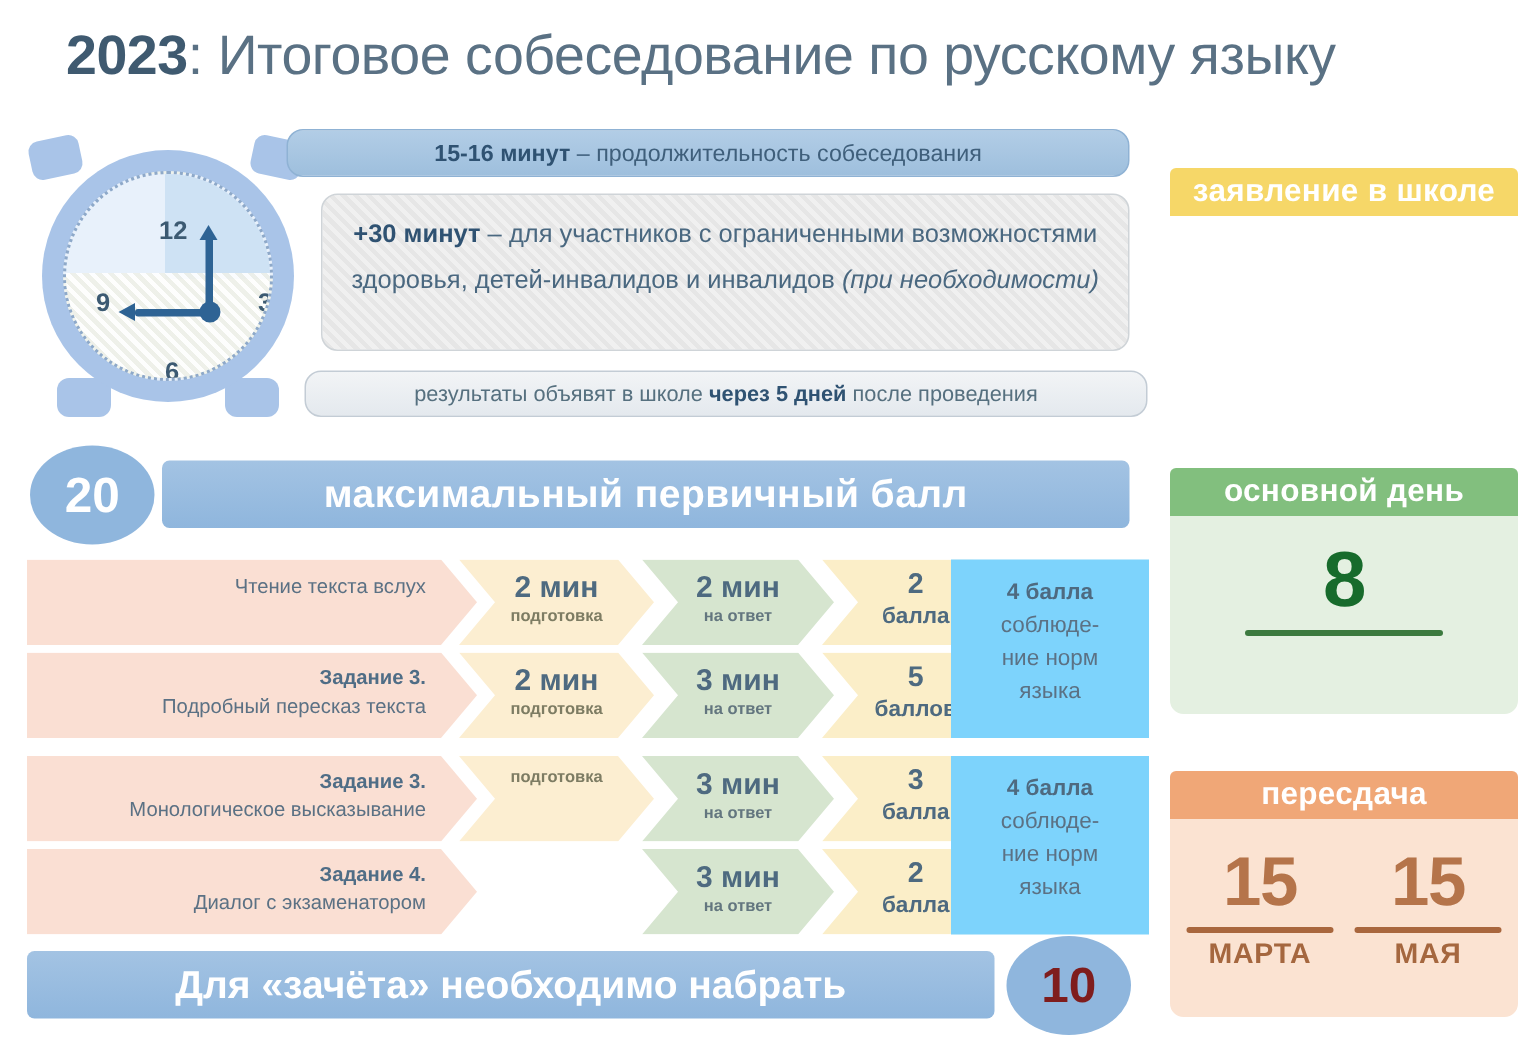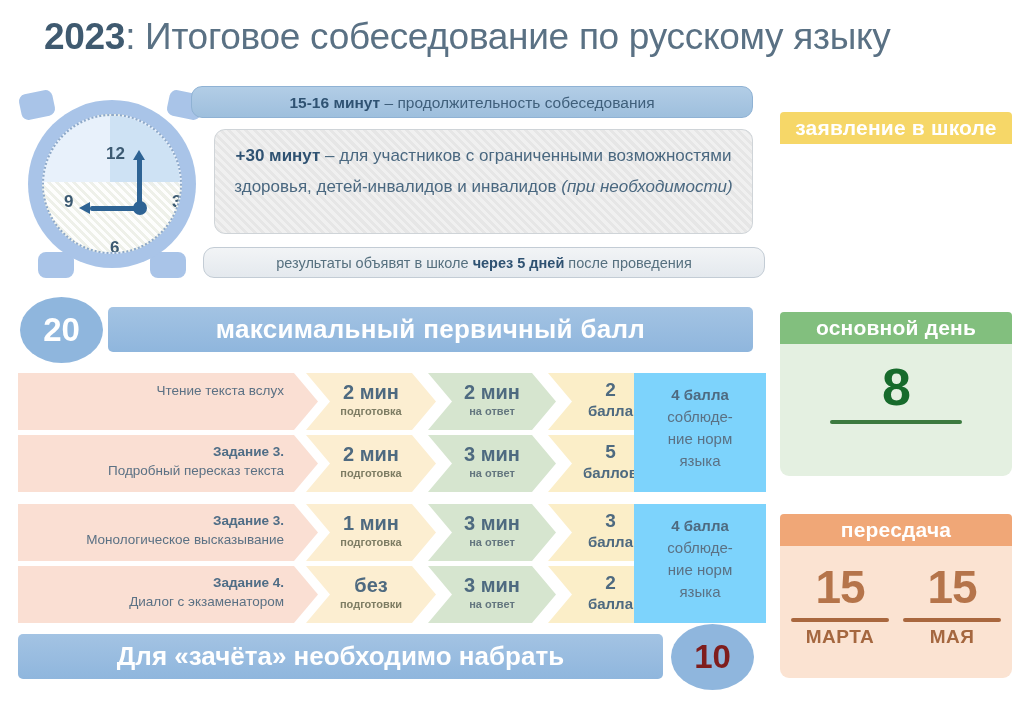--- a/index.html
+++ b/index.html
@@ -272,41 +272,36 @@
         <div class="sub">баллов</div>
       </div>
     </div>
 
     <div class="row" style="top:131px">
       <div class="cell c-task">
         <div class="t1">Задание 3.</div>
         <div class="t2">Монологическое высказывание</div>
       </div>
       <div class="cell c-prep">
-        <div class="big">1 мин</div>
         <div class="small">подготовка</div>
       </div>
       <div class="cell c-ans">
         <div class="big">3 мин</div>
         <div class="small g">на ответ</div>
       </div>
       <div class="cell c-score">
         <div class="big mid">3</div>
         <div class="sub">балла</div>
       </div>
     </div>
 
     <div class="row" style="top:193px">
       <div class="cell c-task">
         <div class="t1">Задание 4.</div>
         <div class="t2">Диалог с экзаменатором</div>
-      </div>
-      <div class="cell c-prep">
-        <div class="big">без</div>
-        <div class="small">подготовки</div>
       </div>
       <div class="cell c-ans">
         <div class="big">3 мин</div>
         <div class="small g">на ответ</div>
       </div>
       <div class="cell c-score">
         <div class="big mid">2</div>
         <div class="sub">балла</div>
       </div>
     </div>

